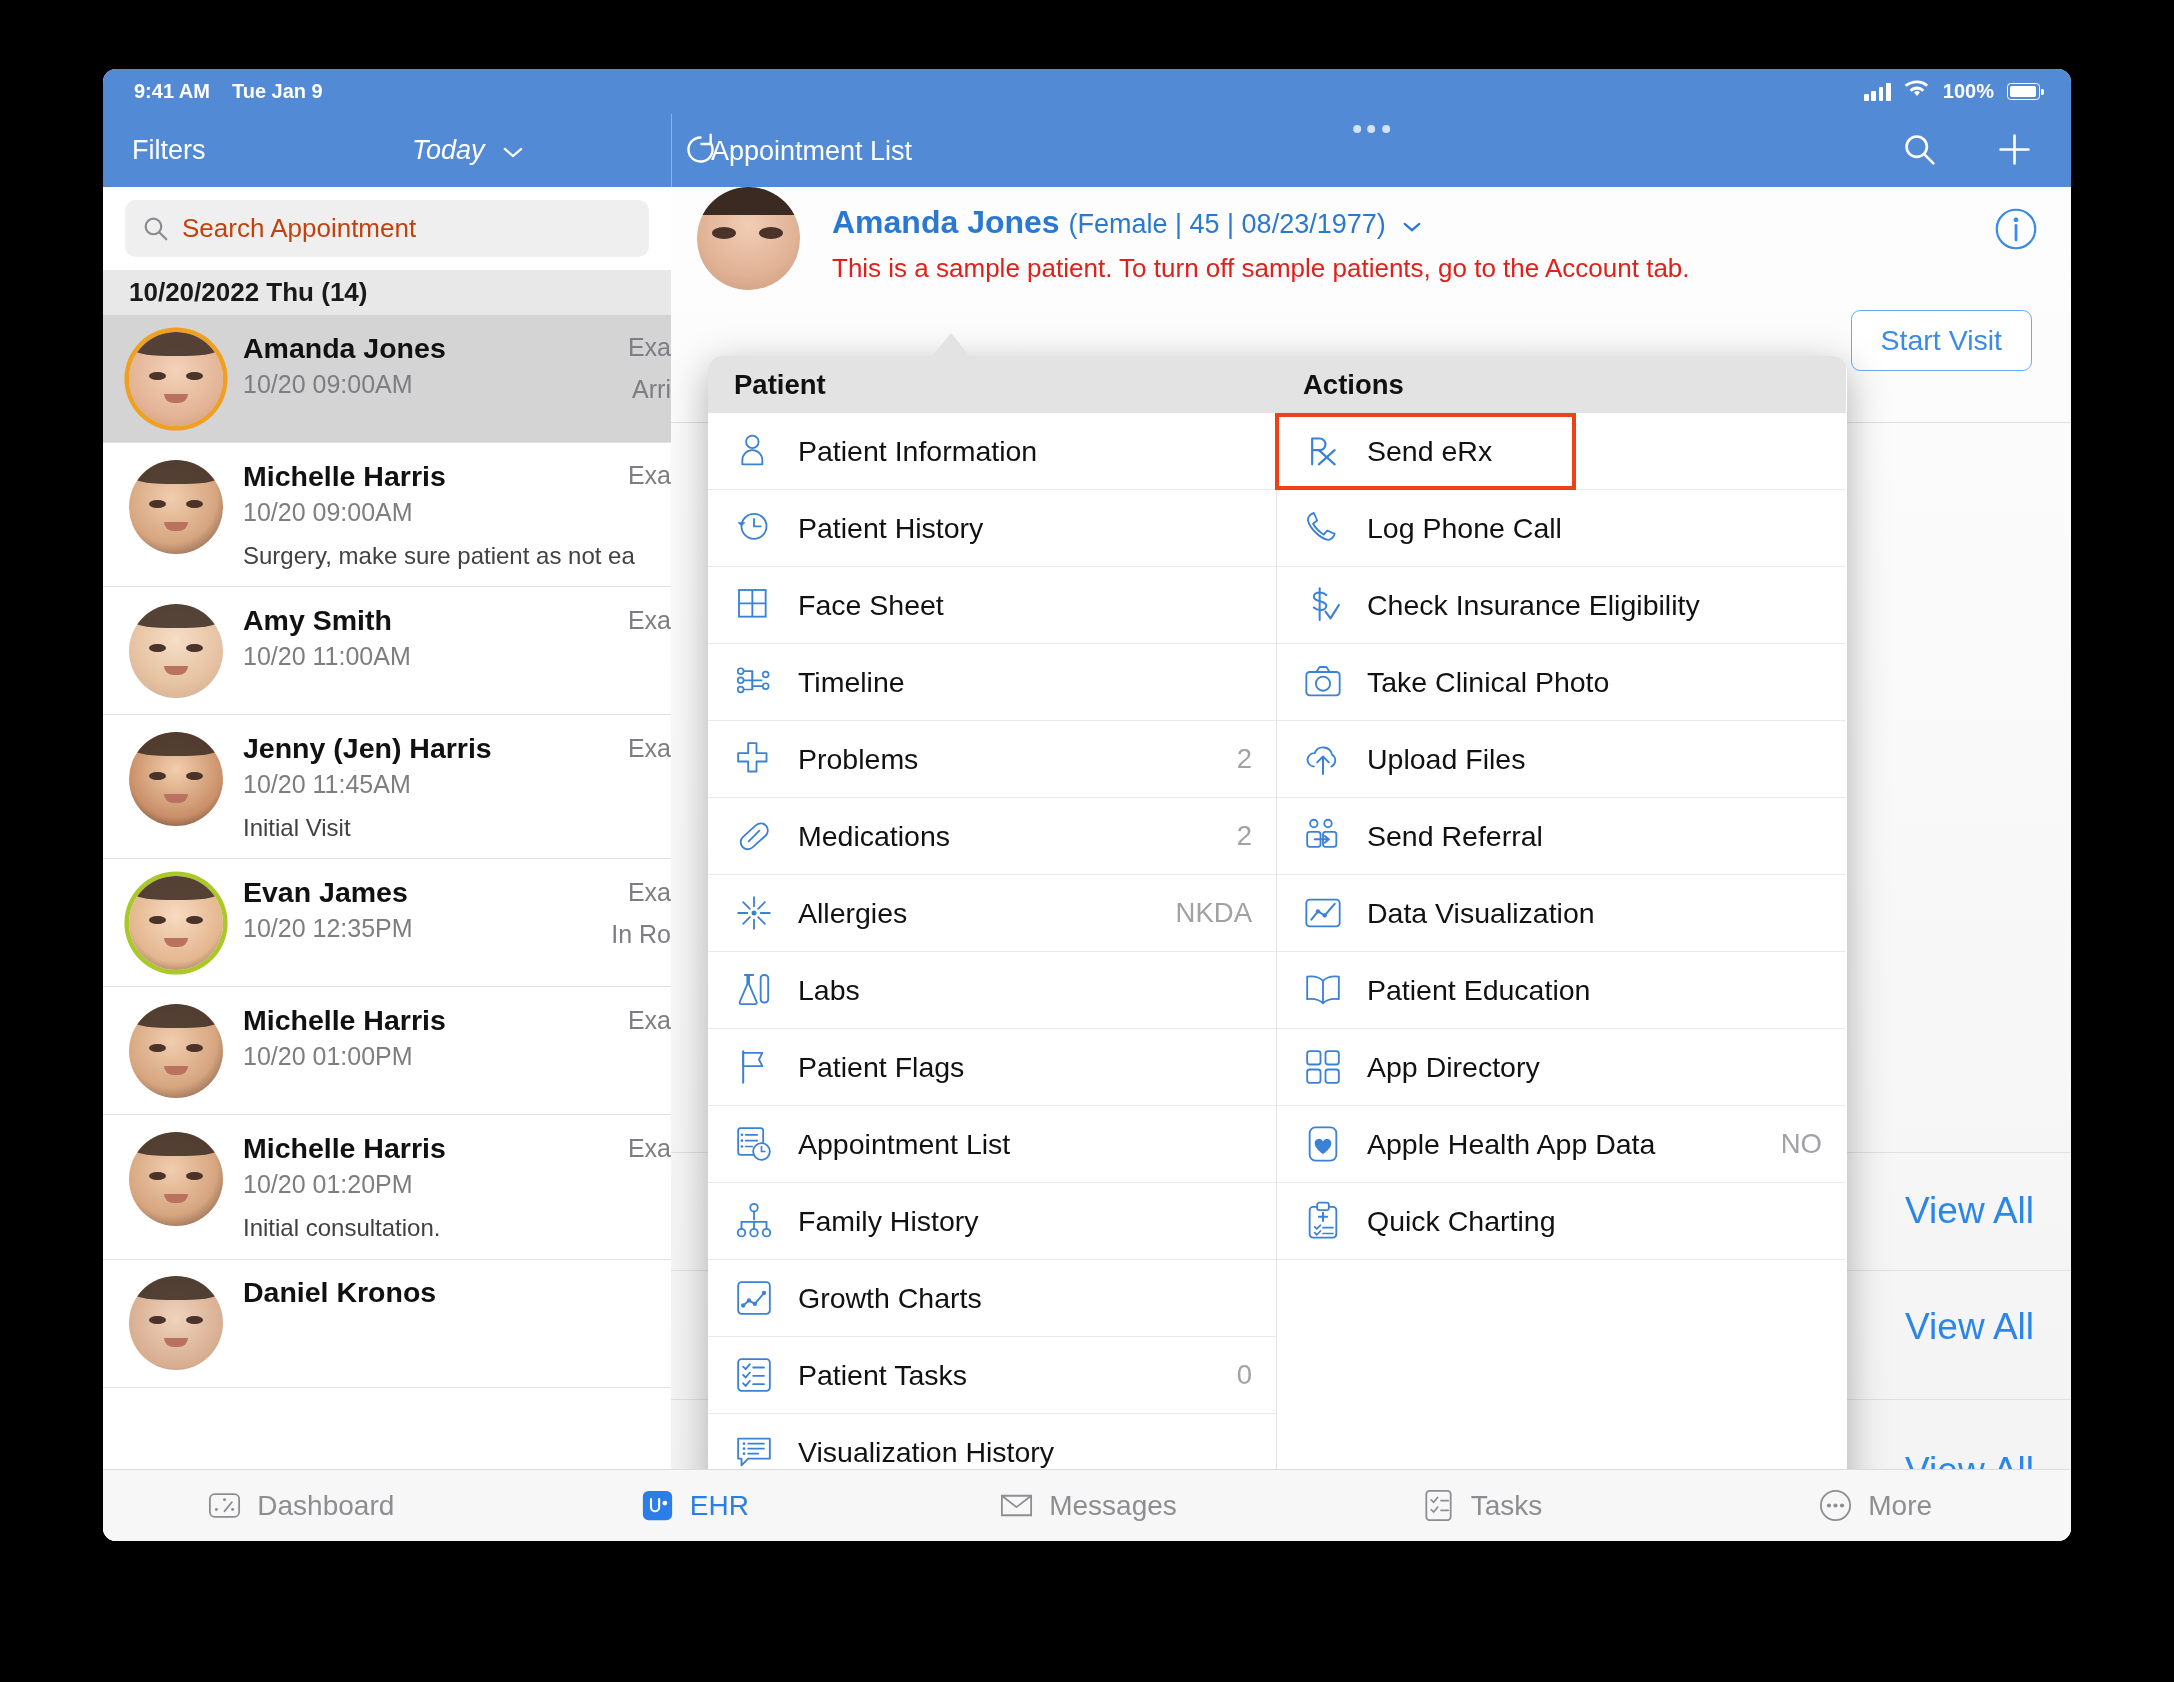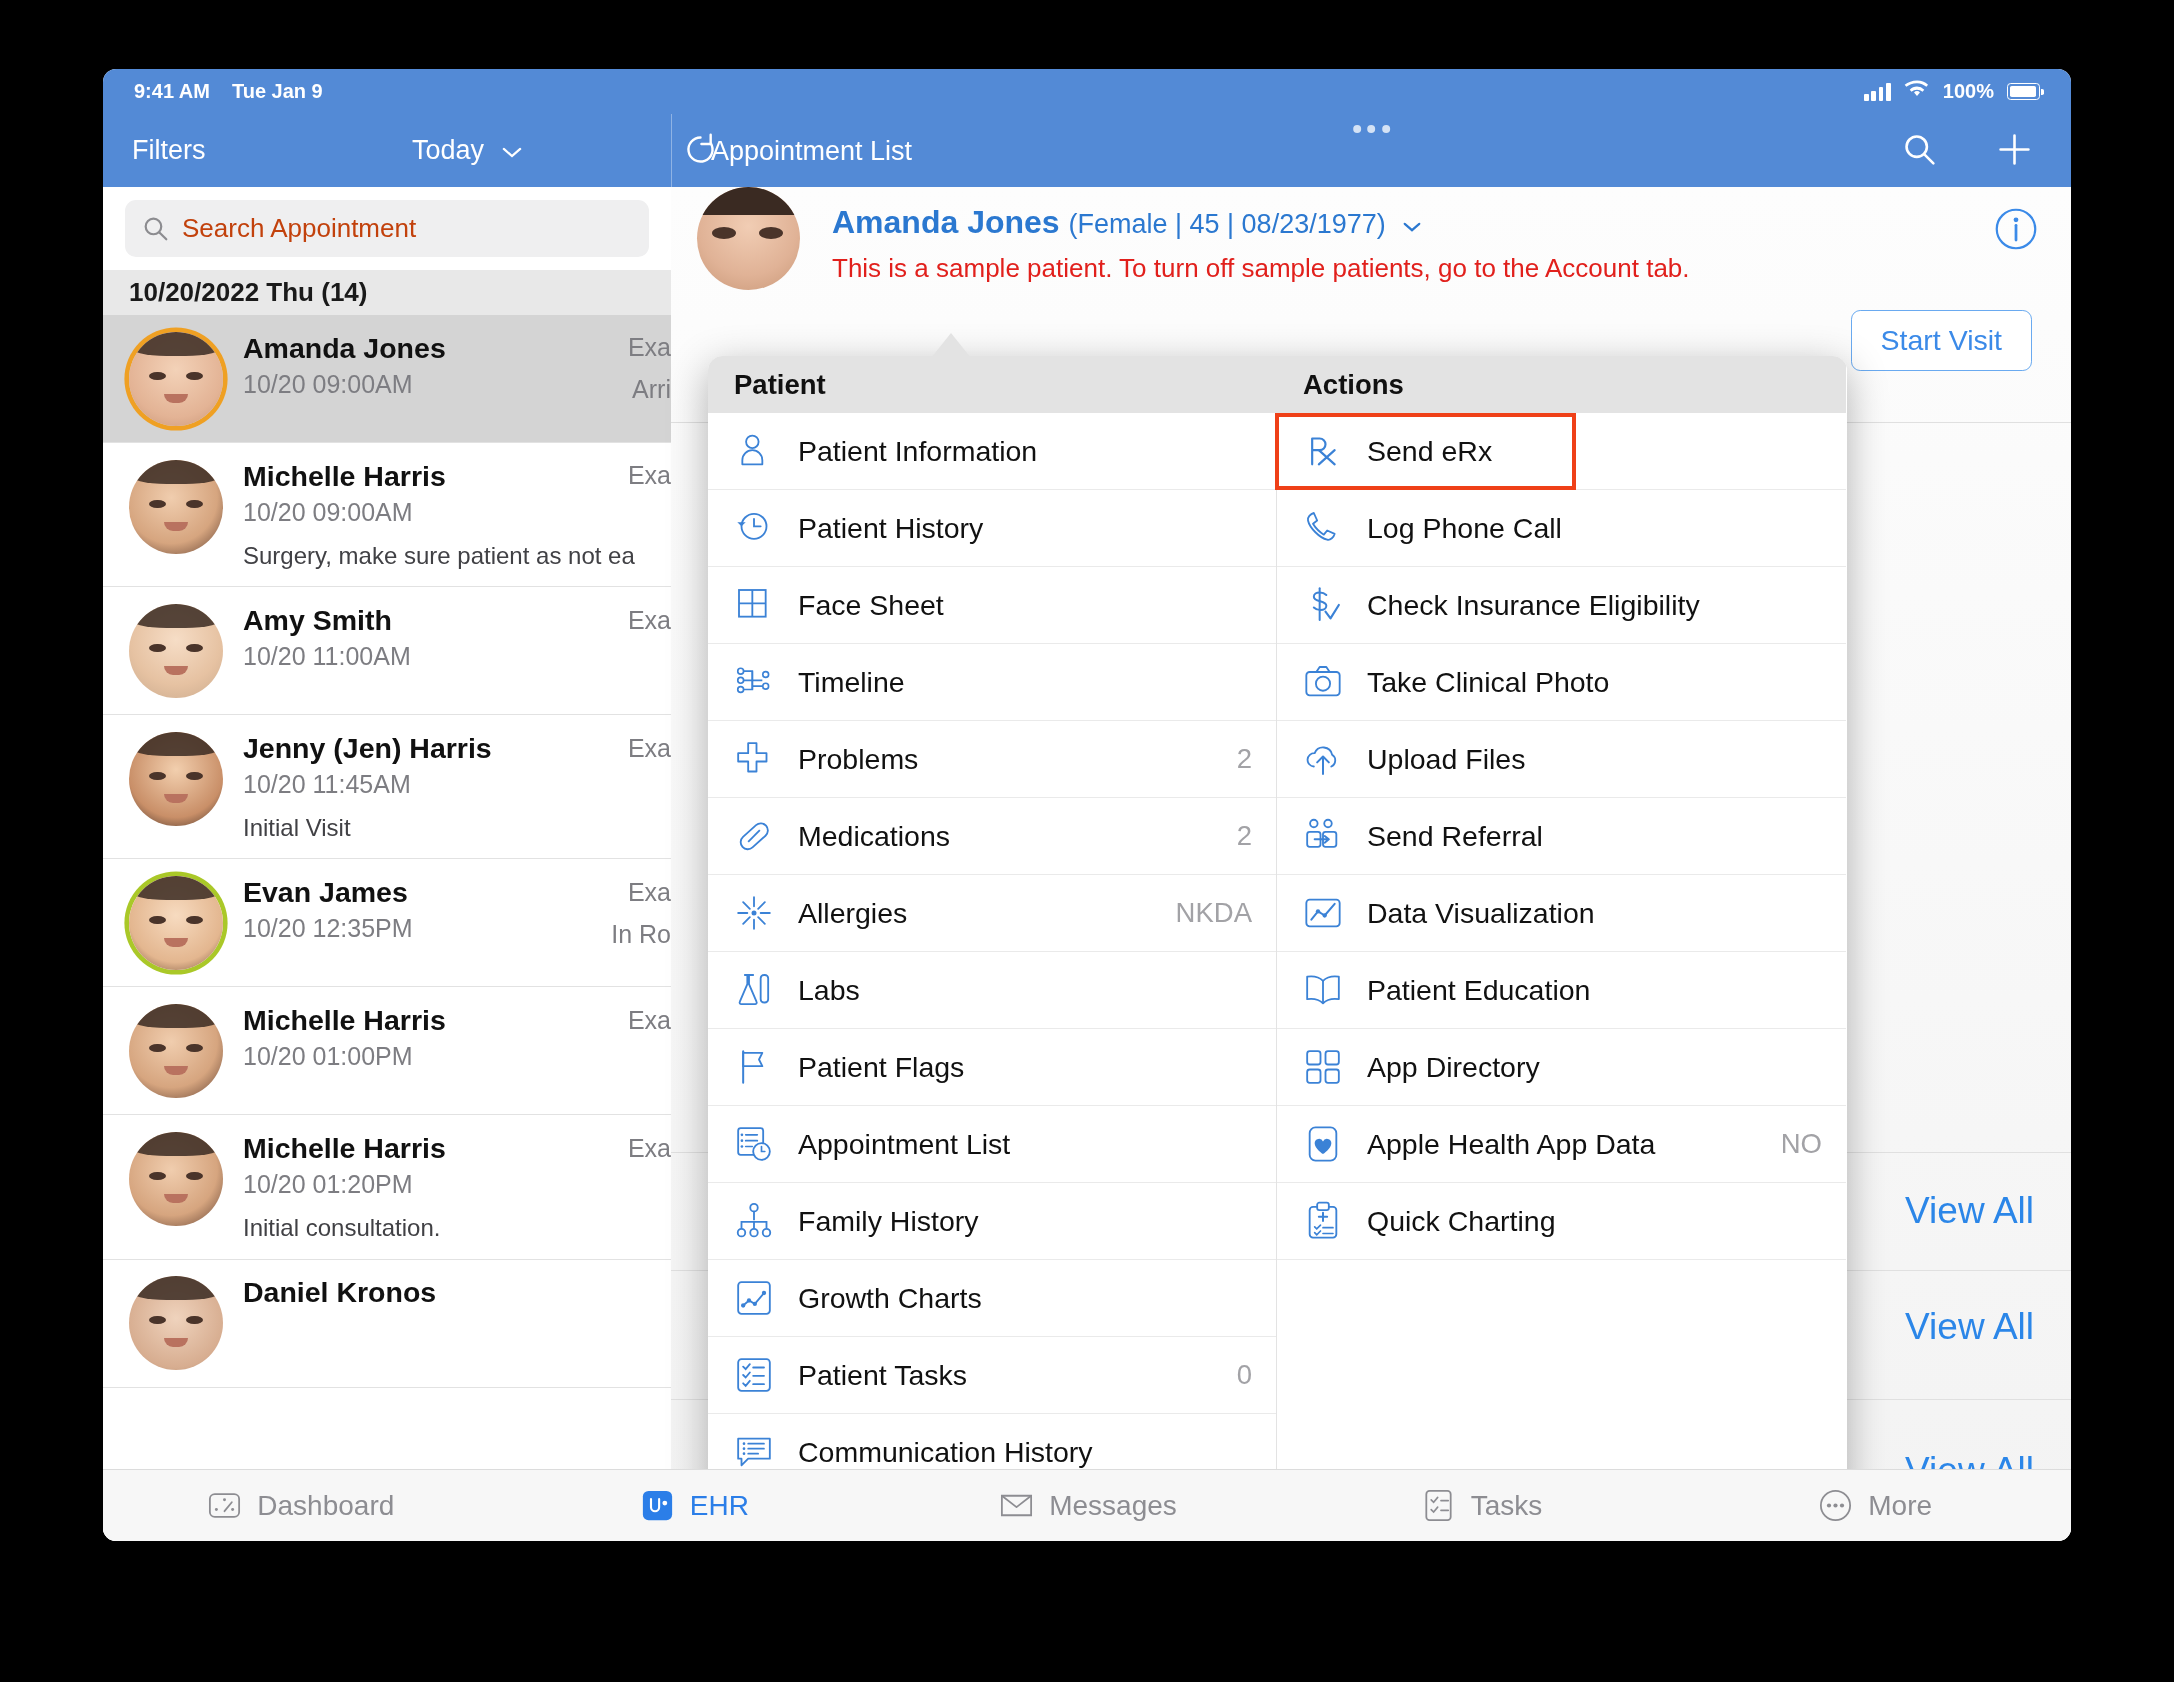--- a/index.html
+++ b/index.html
@@ -33,21 +33,21 @@
   .batt:after{content:"";position:absolute;right:-4.6px;top:4.6px;width:2.8px;height:6.4px;background:#fff;border-radius:0 1.8px 1.8px 0;}
   .batt i{position:absolute;left:1.8px;top:1.8px;bottom:1.8px;width:26px;background:#fff;border-radius:1.8px;display:block;}
 
   
   .navrow { position:absolute; left:0; top:45px; width:100%; height:73px; background:#538ad6; display:flex; }
   .nav-left {
     width:568px; height:73px; display:flex; align-items:center;
     color:#fff; position:relative;
   }
   .nav-left .filters { position:absolute; left:29px; font-size:27px; }
-  .nav-left .today { position:absolute; left:309px; font-size:27px; display:flex; align-items:center; gap:18px;}
+  .nav-left .today { position:absolute; left:309px; font-size:27px; display:flex; align-items:center; gap:18px;font-style:italic;}
   .nav-left .refresh { position:absolute; left:579px; }
   .nav-right { flex:1; height:73px; position:relative; color:#fff; border-left:0.9px solid rgba(255,255,255,.35); }
   .nav-right .title { position:absolute; left:39px; top:50%; transform:translateY(-50%); font-size:27px; }
   .nav-right .dots { position:absolute; left:50%; transform:translateX(-50%); top:11px; display:flex; gap:6.4px;}
   .nav-right .dots b { width:8.3px;height:8.3px;border-radius:50%;background:rgba(255,255,255,.75); display:block;}
   .nav-right .acts { position:absolute; right:37px; top:50%; transform:translateY(-50%); display:flex; gap:57px; align-items:center;}
 
   .icon-refresh{width:37px;height:37px;}
   .icon-plus{width:39px;height:39px;}
   .icon-search{width:37px;height:37px;}
@@ -523,21 +523,21 @@
             <div class="pop-item">
               <svg class="pop-icon" viewBox="0 0 48 48">
                 <path d="M5 8h38v24H17l-8 8v-8H5z" stroke="#3b82d6" stroke-width="2.2" fill="none" stroke-linejoin="round"></path>
                 <g stroke="#3b82d6" stroke-width="2" stroke-linecap="round">
                   <path d="M17 14h19M17 20h19M17 26h12"></path>
                 </g>
                 <circle cx="12" cy="14" r="1.6" fill="#3b82d6"></circle>
                 <circle cx="12" cy="20" r="1.6" fill="#3b82d6"></circle>
                 <circle cx="12" cy="26" r="1.6" fill="#3b82d6"></circle>
               </svg>
-              <span class="lbl">Communication History</span>
+              <span class="lbl">Visualization History</span>
             </div>
             <div class="pop-item">
               <svg class="pop-icon" viewBox="0 0 48 48">
                 <path d="M24 41S5 29 5 17A9.6 9.6 0 0 1 24 13 9.6 9.6 0 0 1 43 17c0 12-19 24-19 24z" stroke="#3b82d6" stroke-width="2.2" fill="none" stroke-linejoin="round"></path>
                 <path d="M9 22h7l3-7 5 14 3-7h12" stroke="#3b82d6" stroke-width="2.2" fill="none" stroke-linecap="round" stroke-linejoin="round"></path>
               </svg>
               <span class="lbl">Vitals</span>
             </div>
           </div>
       </div>

